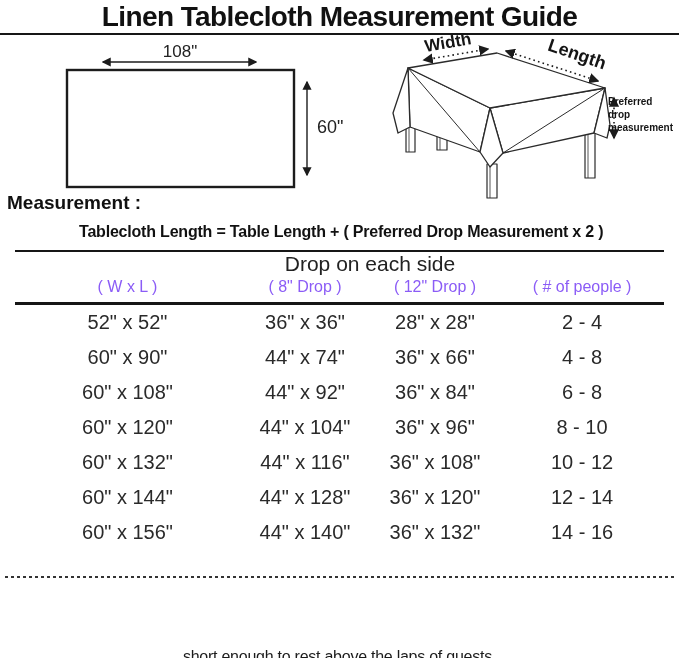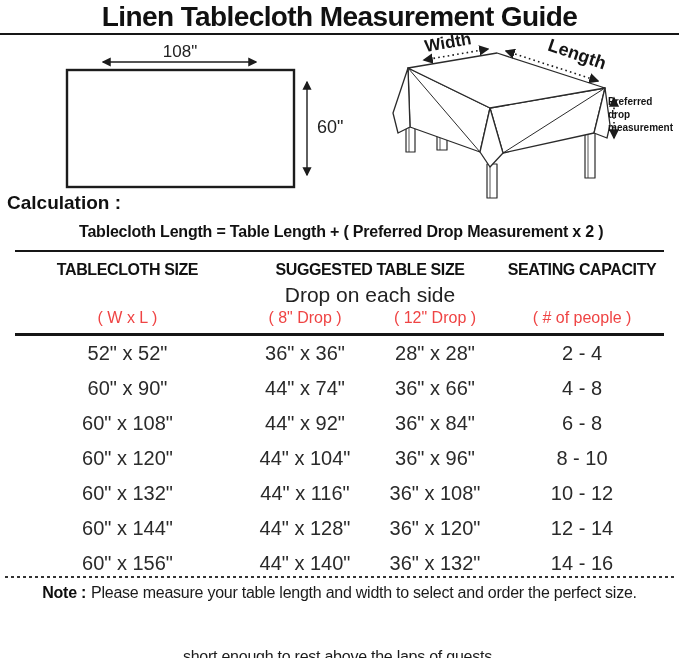--- a/index.html
+++ b/index.html
@@ -28,21 +28,21 @@
   .f2{top:232px;}
   
   .size-table{
     position:absolute;left:15px;top:250px;width:649px;
     border-collapse:collapse;table-layout:fixed;text-align:center;
     border-top:2px solid #161616;
   }
   .size-table th,.size-table td{padding:0;margin:0;vertical-align:middle;}
   .h1 th{height:27px;padding-top:4px;font-size:16px;font-weight:700;letter-spacing:-0.4px;color:#111;}
   .h2 td{height:16px;font-size:21px;font-weight:400;color:#222;}
-  .h3 td{height:22px;padding-bottom:4px;font-size:16px;font-weight:400;color:#ef4444;border-bottom:3px solid #161616;}
+  .h3 td{height:22px;padding-bottom:4px;font-size:16px;font-weight:400;color:#8b5cf6;border-bottom:3px solid #161616;}
   .size-table tbody td{height:35px;font-size:20px;font-weight:400;color:#2a2a2a;}
   
   .dashed{
     position:absolute;top:576px;left:5px;right:5px;height:2px;
     background:repeating-linear-gradient(90deg,#333 0 3px,transparent 3px 6px);
   }
   .note-line{position:absolute;left:0;width:679px;text-align:center;font-size:16px;letter-spacing:-0.25px;white-space:nowrap;color:#1b1b1b;}
   .note{top:584px;}
   .tip{top:608px;}
   .tip2{top:620px;margin-top:28px;}
@@ -104,36 +104,31 @@
   <div class="diagram-label lbl108">108"</div>
   <div class="diagram-label lbl60">60"</div>
   <div class="diagram-label lblWidth">Width</div>
   <div class="diagram-label lblLength">Length</div>
   <div class="diagram-label lblDrop">
     <div>Preferred</div>
     <div>drop</div>
     <div>measurement</div>
   </div>
 
-  <div class="calc-heading">Calculation :</div>
+  <div class="calc-heading">Measurement :</div>
   <div class="formula f1">Tablecloth Length = Table Length + ( Preferred Drop Measurement x 2 )</div>
 
   <table class="size-table">
     <colgroup>
         <col style="width:225px">
         <col style="width:130px">
         <col style="width:130px">
         <col style="width:164px">
       </colgroup>
     <thead>
-      <tr class="h1">
-        <th>TABLECLOTH SIZE</th>
-        <th colspan="2">SUGGESTED TABLE SIZE</th>
-        <th>SEATING CAPACITY</th>
-      </tr>
       <tr class="h2">
         <td></td>
         <td colspan="2">Drop on each side</td>
         <td></td>
       </tr>
       <tr class="h3">
         <td>( W x L )</td>
         <td>( 8" Drop )</td>
         <td>( 12" Drop )</td>
         <td>( # of people )</td>
@@ -179,18 +174,15 @@
       <tr>
         <td>60" x 156"</td>
         <td>44" x 140"</td>
         <td>36" x 132"</td>
         <td>14 - 16</td>
       </tr>
     </tbody>
   </table>
 
   <div class="dashed"></div>
-  <div class="note-line note">
-    <span class="b">Note :</span><span>Please measure your table length and width to select and order the perfect size.</span>
-  </div>
   <div class="note-line tip2">short enough to rest above the laps of guests.</div>
 
 </div>
 
 </body></html>

